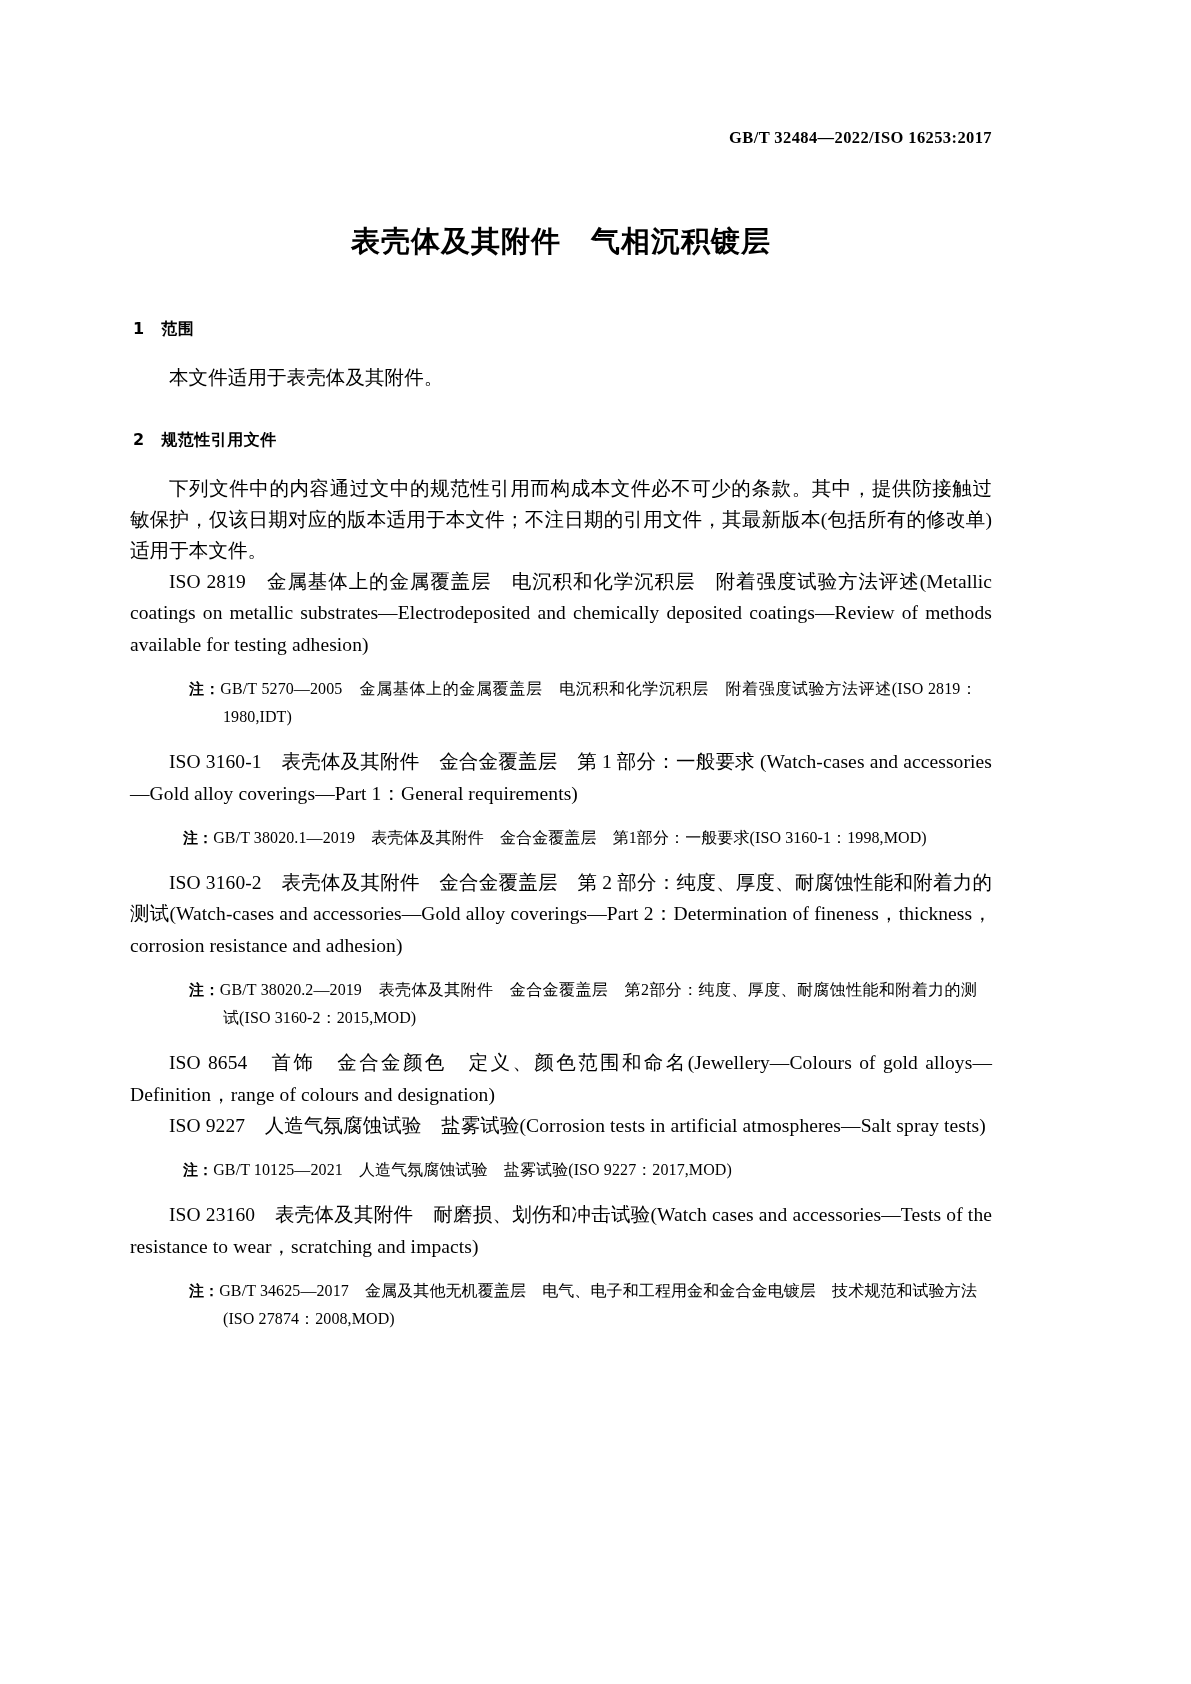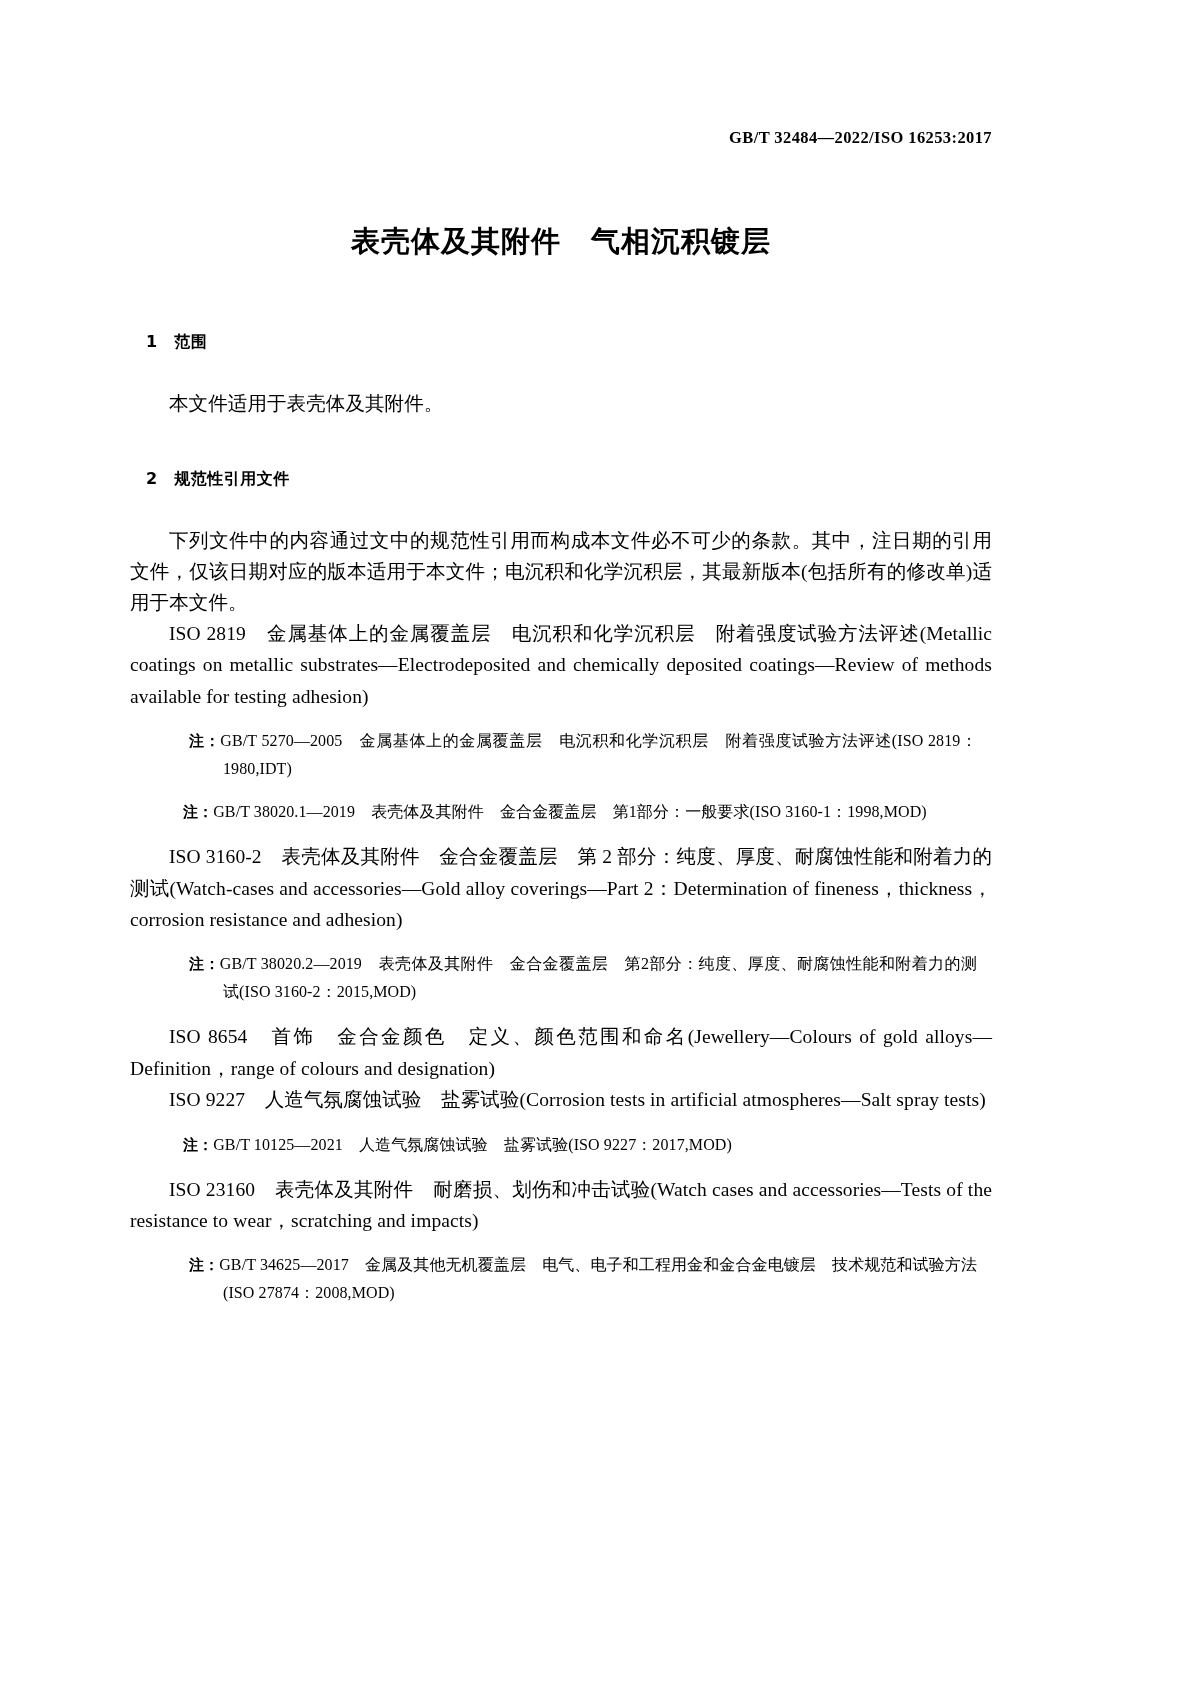--- a/index.html
+++ b/index.html
@@ -61,21 +61,21 @@
     position: absolute;
     top: 318px;
     left: 0;
     width: 862px;
   }
 
   h2.clause {
     font-family: "DejaVu Sans", "Liberation Sans", sans-serif;
     font-weight: bold;
     font-size: 16px;
-    margin: 16px;
+    margin: 3px;
     padding: 0;
     line-height: 1.0;
     letter-spacing: 0.5px;
     white-space: pre;
   }
   .sp-before-clause { height: 18px; }
   .sp-after-clause  { height: 22px; }
 
   p.para {
     margin: 0;
@@ -139,25 +139,26 @@
       <div class="sp-after-clause"></div>
 
       <p class="para">本文件适用于表壳体及其附件。</p>
 
       <div class="sp-before-clause"></div>
       <div class="sp-before-clause"></div>
 
       <h2 class="clause"><span>2</span>　<span>规范性引用文件</span></h2>
       <div class="sp-after-clause"></div>
 
-      <p class="para">下列文件中的内容通过文中的规范性引用而构成本文件必不可少的条款。其中，注日期的引用文件，仅该日期对应的版本适用于本文件；电沉积和化学沉积层，其最新版本(包括所有的修改单)适用于本文件。</p>
+      <p class="para">下列文件中的内容通过文中的规范性引用而构成本文件必不可少的条款。其中，提供防接触过敏保护，仅该日期对应的版本适用于本文件；不注日期的引用文件，其最新版本(包括所有的修改单)适用于本文件。</p>
 
       <p class="ref">ISO 2819　金属基体上的金属覆盖层　电沉积和化学沉积层　附着强度试验方法评述(Metallic coatings on metallic substrates—Electrodeposited and chemically deposited coatings—Review of methods available for testing adhesion)</p>
       <p class="note hang"><span class="nlabel">注：</span><span class="nbody">GB/T 5270—2005　金属基体上的金属覆盖层　电沉积和化学沉积层　附着强度试验方法评述(ISO 2819：1980,IDT)</span></p>
 
+      <p class="ref">ISO 3160-1　表壳体及其附件　金合金覆盖层　第 1 部分：一般要求 (Watch-cases and accessories—Gold alloy coverings—Part 1：General requirements)</p>
       <p class="note"><span class="nlabel">注：</span><span class="nbody">GB/T 38020.1—2019　表壳体及其附件　金合金覆盖层　第1部分：一般要求(ISO 3160-1：1998,MOD)</span></p>
 
       <p class="ref">ISO 3160-2　表壳体及其附件　金合金覆盖层　第 2 部分：纯度、厚度、耐腐蚀性能和附着力的测试(Watch-cases and accessories—Gold alloy coverings—Part 2：Determination of fineness，thickness，corrosion resistance and adhesion)</p>
       <p class="note hang"><span class="nlabel">注：</span><span class="nbody">GB/T 38020.2—2019　表壳体及其附件　金合金覆盖层　第2部分：纯度、厚度、耐腐蚀性能和附着力的测试(ISO 3160-2：2015,MOD)</span></p>
 
       <p class="ref">ISO 8654　首饰　金合金颜色　定义、颜色范围和命名(Jewellery—Colours of gold alloys—Definition，range of colours and designation)</p>
 
       <p class="ref">ISO 9227　人造气氛腐蚀试验　盐雾试验(Corrosion tests in artificial atmospheres—Salt spray tests)</p>
       <p class="note"><span class="nlabel">注：</span><span class="nbody">GB/T 10125—2021　人造气氛腐蚀试验　盐雾试验(ISO 9227：2017,MOD)</span></p>
 

